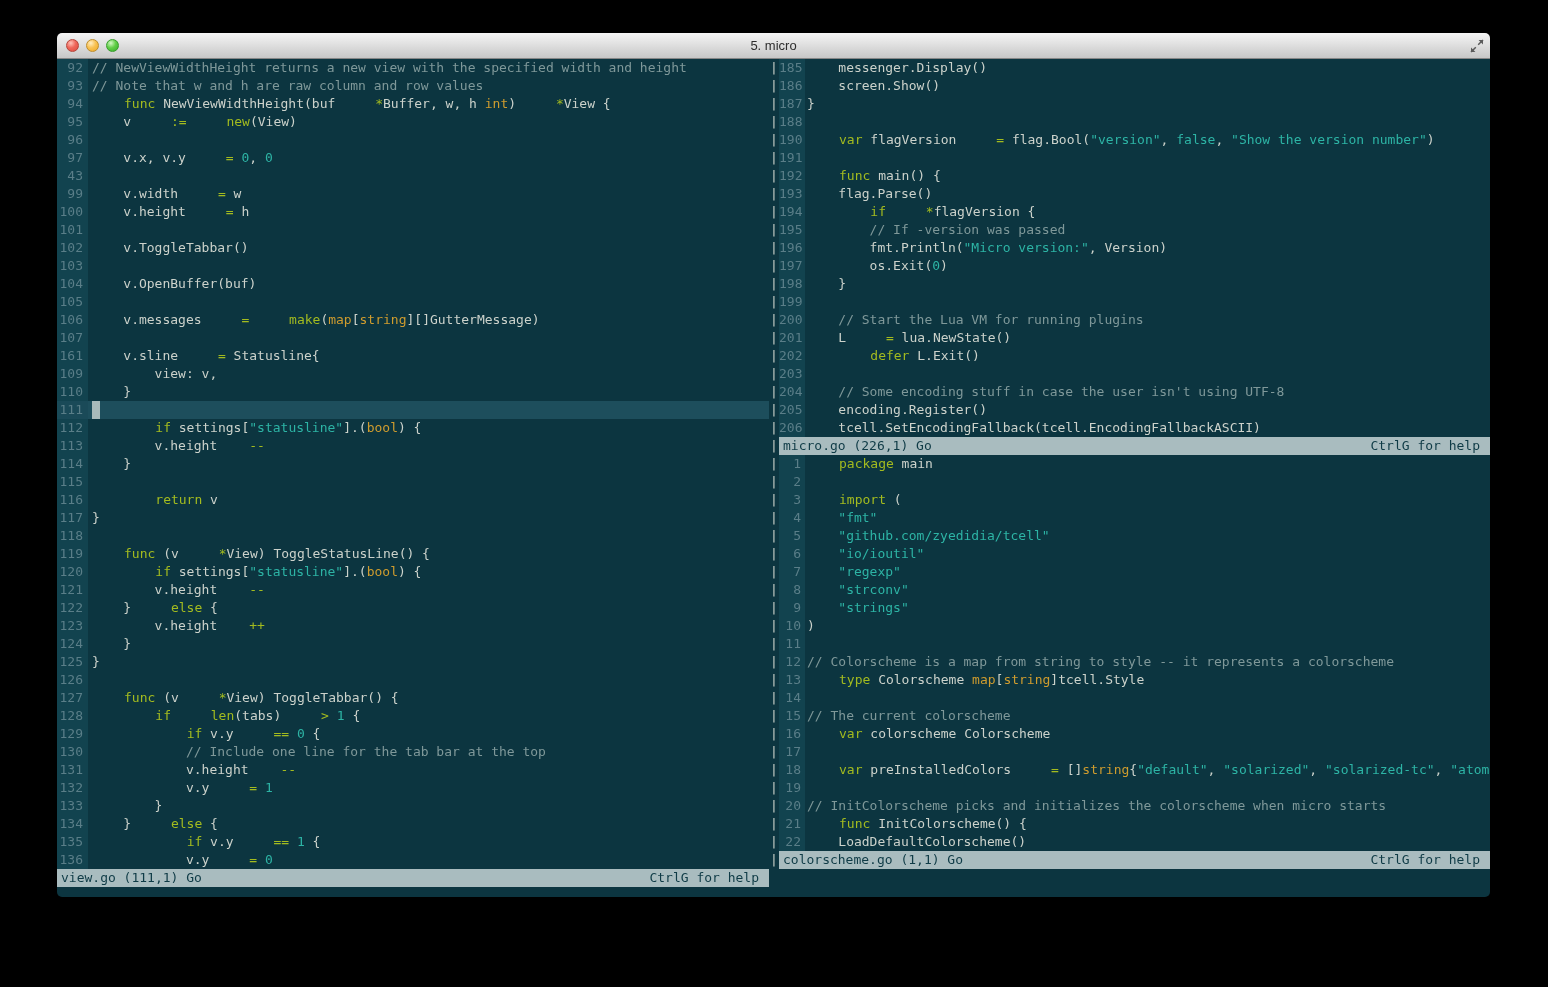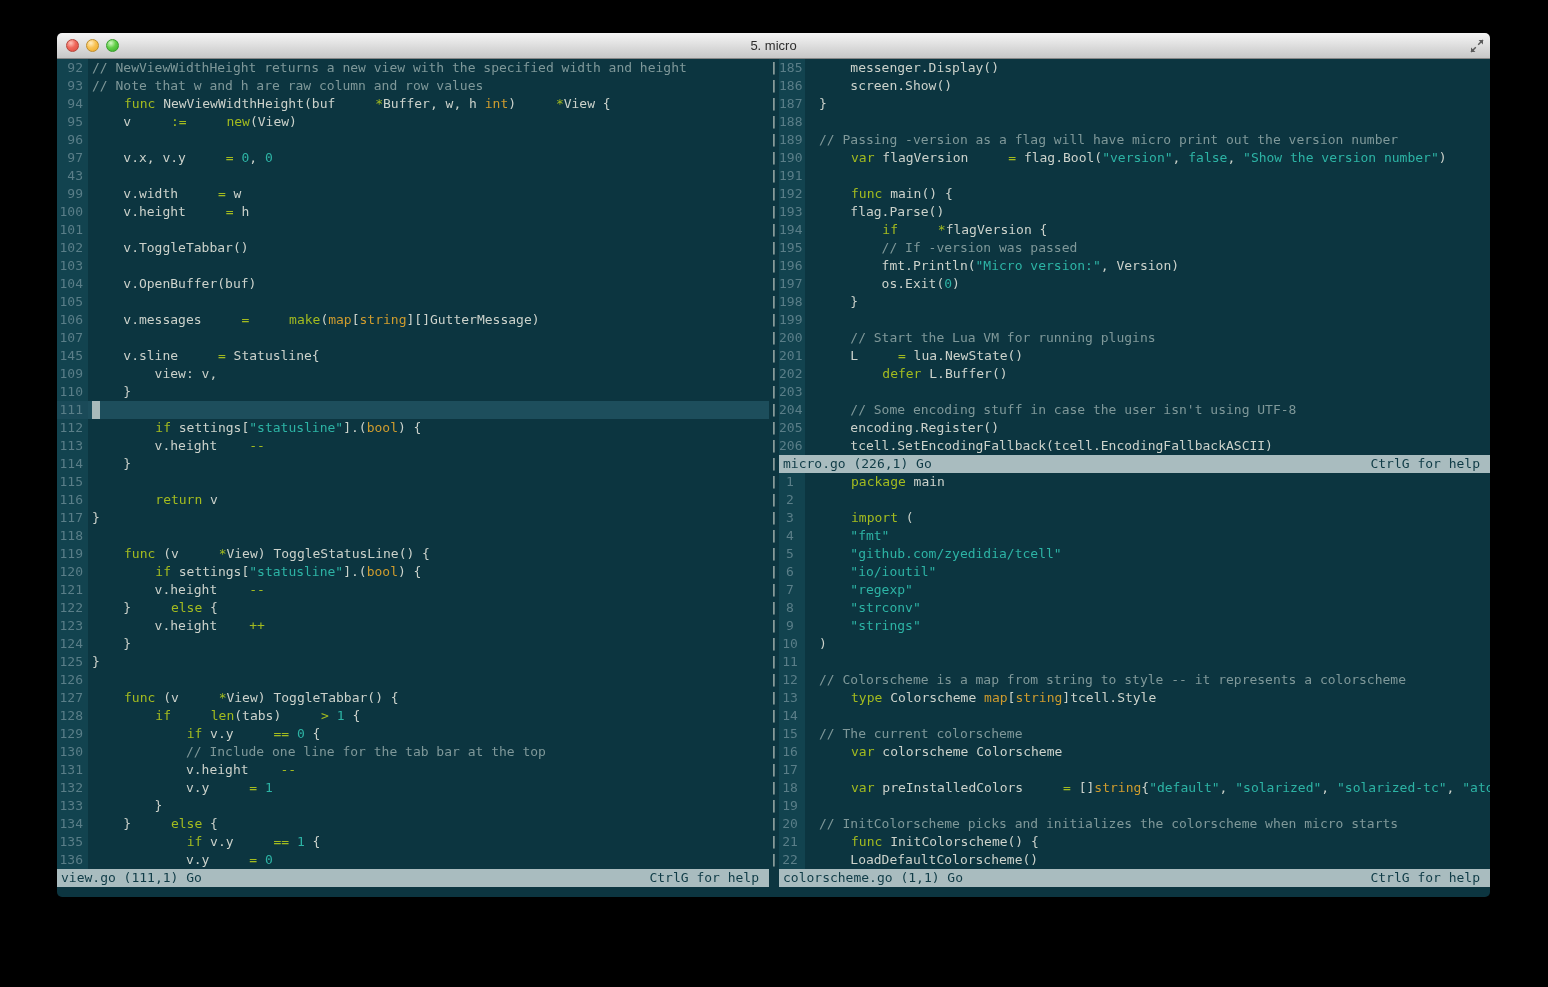--- a/index.html
+++ b/index.html
@@ -21,23 +21,23 @@
             display:flex;font-family:"DejaVu Sans Mono",monospace;font-size:13px;}
   .pane{display:flex;flex-direction:column;}
   .pane-left{width:712px;flex:none;}
   .pane-divider{width:10px;flex:none;}
   .pane-right{flex:1;min-width:0;}
   .pane-section{display:flex;flex-direction:column;}
 
   .row{display:flex;height:18px;line-height:18px;white-space:pre;}
   .gutter{flex:none;background:var(--gutter-bg);color:var(--line-number);text-align:right;box-sizing:border-box;}
   .pane-left .gutter{width:31px;padding-right:5px;}
-  .pane-right .gutter{width:26px;padding-right:4px;text-align:center;}
+  .pane-right .gutter{width:26px;padding-right:4px;}
   .code{flex:1;min-width:0;overflow:hidden;padding-left:4px;}
-  .pane-right .code{padding-left:14px;}
+  .pane-right .code{padding-left:2px;}
   .cursor-line .gutter{background:var(--cursorline-gutter);text-align:right;}
   .cursor-line .code{background:var(--cursorline);}
   .cursor{display:inline-block;width:8px;height:18px;vertical-align:top;background:var(--cursor);}
 
   .seg-default{color:var(--text);}
   .seg-keyword{color:var(--keyword);margin-left:32px;}
   .seg-type{color:var(--type);}
   .seg-constant{color:var(--constant);}
   .seg-comment{color:var(--comment);margin-top:24px;}
 
@@ -74,21 +74,21 @@
           <div class="row"><span class="gutter">43</span><span class="code"></span></div>
           <div class="row"><span class="gutter">99</span><span class="code"><span class="seg-default">    v.width </span><span class="seg-keyword">=</span><span class="seg-default"> w</span></span></div>
           <div class="row"><span class="gutter">100</span><span class="code"><span class="seg-default">    v.height </span><span class="seg-keyword">=</span><span class="seg-default"> h</span></span></div>
           <div class="row"><span class="gutter">101</span><span class="code"></span></div>
           <div class="row"><span class="gutter">102</span><span class="code"><span class="seg-default">    v.ToggleTabbar()</span></span></div>
           <div class="row"><span class="gutter">103</span><span class="code"></span></div>
           <div class="row"><span class="gutter">104</span><span class="code"><span class="seg-default">    v.OpenBuffer(buf)</span></span></div>
           <div class="row"><span class="gutter">105</span><span class="code"></span></div>
           <div class="row"><span class="gutter">106</span><span class="code"><span class="seg-default">    v.messages </span><span class="seg-keyword">=</span><span class="seg-default"> </span><span class="seg-keyword">make</span><span class="seg-default">(</span><span class="seg-type">map</span><span class="seg-default">[</span><span class="seg-type">string</span><span class="seg-default">][]GutterMessage)</span></span></div>
           <div class="row"><span class="gutter">107</span><span class="code"></span></div>
-          <div class="row"><span class="gutter">145</span><span class="code"><span class="seg-default">    v.sline </span><span class="seg-keyword">=</span><span class="seg-default"> Statusline{</span></span></div>
+          <div class="row"><span class="gutter">161</span><span class="code"><span class="seg-default">    v.sline </span><span class="seg-keyword">=</span><span class="seg-default"> Statusline{</span></span></div>
           <div class="row"><span class="gutter">109</span><span class="code"><span class="seg-default">        view: v,</span></span></div>
           <div class="row"><span class="gutter">110</span><span class="code"><span class="seg-default">    }</span></span></div>
           <div class="row cursor-line"><span class="gutter">111</span><span class="code"><span class="cursor"></span></span></div>
           <div class="row"><span class="gutter">112</span><span class="code"><span class="seg-default">    </span><span class="seg-keyword">if</span><span class="seg-default"> settings[</span><span class="seg-constant">"statusline"</span><span class="seg-default">].(</span><span class="seg-type">bool</span><span class="seg-default">) {</span></span></div>
           <div class="row"><span class="gutter">113</span><span class="code"><span class="seg-default">        v.height</span><span class="seg-keyword">--</span></span></div>
           <div class="row"><span class="gutter">114</span><span class="code"><span class="seg-default">    }</span></span></div>
           <div class="row"><span class="gutter">115</span><span class="code"></span></div>
           <div class="row"><span class="gutter">116</span><span class="code"><span class="seg-default">    </span><span class="seg-keyword">return</span><span class="seg-default"> v</span></span></div>
           <div class="row"><span class="gutter">117</span><span class="code"><span class="seg-default">}</span></span></div>
           <div class="row"><span class="gutter">118</span><span class="code"></span></div>
@@ -159,34 +159,33 @@
           <div class="divider-cell">|</div>
           <div class="divider-cell">|</div>
           <div class="divider-cell"></div>
         </div>
       <div class="pane pane-right">
         <div class="pane-section">
             <div class="row"><span class="gutter">185</span><span class="code"><span class="seg-default">    messenger.Display()</span></span></div>
             <div class="row"><span class="gutter">186</span><span class="code"><span class="seg-default">    screen.Show()</span></span></div>
             <div class="row"><span class="gutter">187</span><span class="code"><span class="seg-default">}</span></span></div>
             <div class="row"><span class="gutter">188</span><span class="code"></span></div>
-            <div class="row"><span class="gutter">189</span><span class="code"><span class="seg-comment">// Passing -version as a flag will have micro print out the version number</span></span></div>
             <div class="row"><span class="gutter">190</span><span class="code"><span class="seg-keyword">var</span><span class="seg-default"> flagVersion </span><span class="seg-keyword">=</span><span class="seg-default"> flag.Bool(</span><span class="seg-constant">"version"</span><span class="seg-default">, </span><span class="seg-constant">false</span><span class="seg-default">, </span><span class="seg-constant">"Show the version number"</span><span class="seg-default">)</span></span></div>
             <div class="row"><span class="gutter">191</span><span class="code"></span></div>
             <div class="row"><span class="gutter">192</span><span class="code"><span class="seg-keyword">func</span><span class="seg-default"> main() {</span></span></div>
             <div class="row"><span class="gutter">193</span><span class="code"><span class="seg-default">    flag.Parse()</span></span></div>
             <div class="row"><span class="gutter">194</span><span class="code"><span class="seg-default">    </span><span class="seg-keyword">if</span><span class="seg-default"> </span><span class="seg-keyword">*</span><span class="seg-default">flagVersion {</span></span></div>
             <div class="row"><span class="gutter">195</span><span class="code"><span class="seg-comment">        // If -version was passed</span></span></div>
             <div class="row"><span class="gutter">196</span><span class="code"><span class="seg-default">        fmt.Println(</span><span class="seg-constant">"Micro version:"</span><span class="seg-default">, Version)</span></span></div>
             <div class="row"><span class="gutter">197</span><span class="code"><span class="seg-default">        os.Exit(</span><span class="seg-constant">0</span><span class="seg-default">)</span></span></div>
             <div class="row"><span class="gutter">198</span><span class="code"><span class="seg-default">    }</span></span></div>
             <div class="row"><span class="gutter">199</span><span class="code"></span></div>
             <div class="row"><span class="gutter">200</span><span class="code"><span class="seg-comment">    // Start the Lua VM for running plugins</span></span></div>
             <div class="row"><span class="gutter">201</span><span class="code"><span class="seg-default">    L </span><span class="seg-keyword">=</span><span class="seg-default"> lua.NewState()</span></span></div>
-            <div class="row"><span class="gutter">202</span><span class="code"><span class="seg-default">    </span><span class="seg-keyword">defer</span><span class="seg-default"> L.Buffer()</span></span></div>
+            <div class="row"><span class="gutter">202</span><span class="code"><span class="seg-default">    </span><span class="seg-keyword">defer</span><span class="seg-default"> L.Exit()</span></span></div>
             <div class="row"><span class="gutter">203</span><span class="code"></span></div>
             <div class="row"><span class="gutter">204</span><span class="code"><span class="seg-comment">    // Some encoding stuff in case the user isn't using UTF-8</span></span></div>
             <div class="row"><span class="gutter">205</span><span class="code"><span class="seg-default">    encoding.Register()</span></span></div>
             <div class="row"><span class="gutter">206</span><span class="code"><span class="seg-default">    tcell.SetEncodingFallback(tcell.EncodingFallbackASCII)</span></span></div>
             <div class="statusbar"><span class="sb-left">micro.go (226,1) Go</span><span class="sb-right">CtrlG for help</span></div>
           </div>
         <div class="pane-section">
             <div class="row"><span class="gutter">1</span><span class="code"><span class="seg-keyword">package</span><span class="seg-default"> main</span></span></div>
             <div class="row"><span class="gutter">2</span><span class="code"></span></div>
             <div class="row"><span class="gutter">3</span><span class="code"><span class="seg-keyword">import</span><span class="seg-default"> (</span></span></div>

